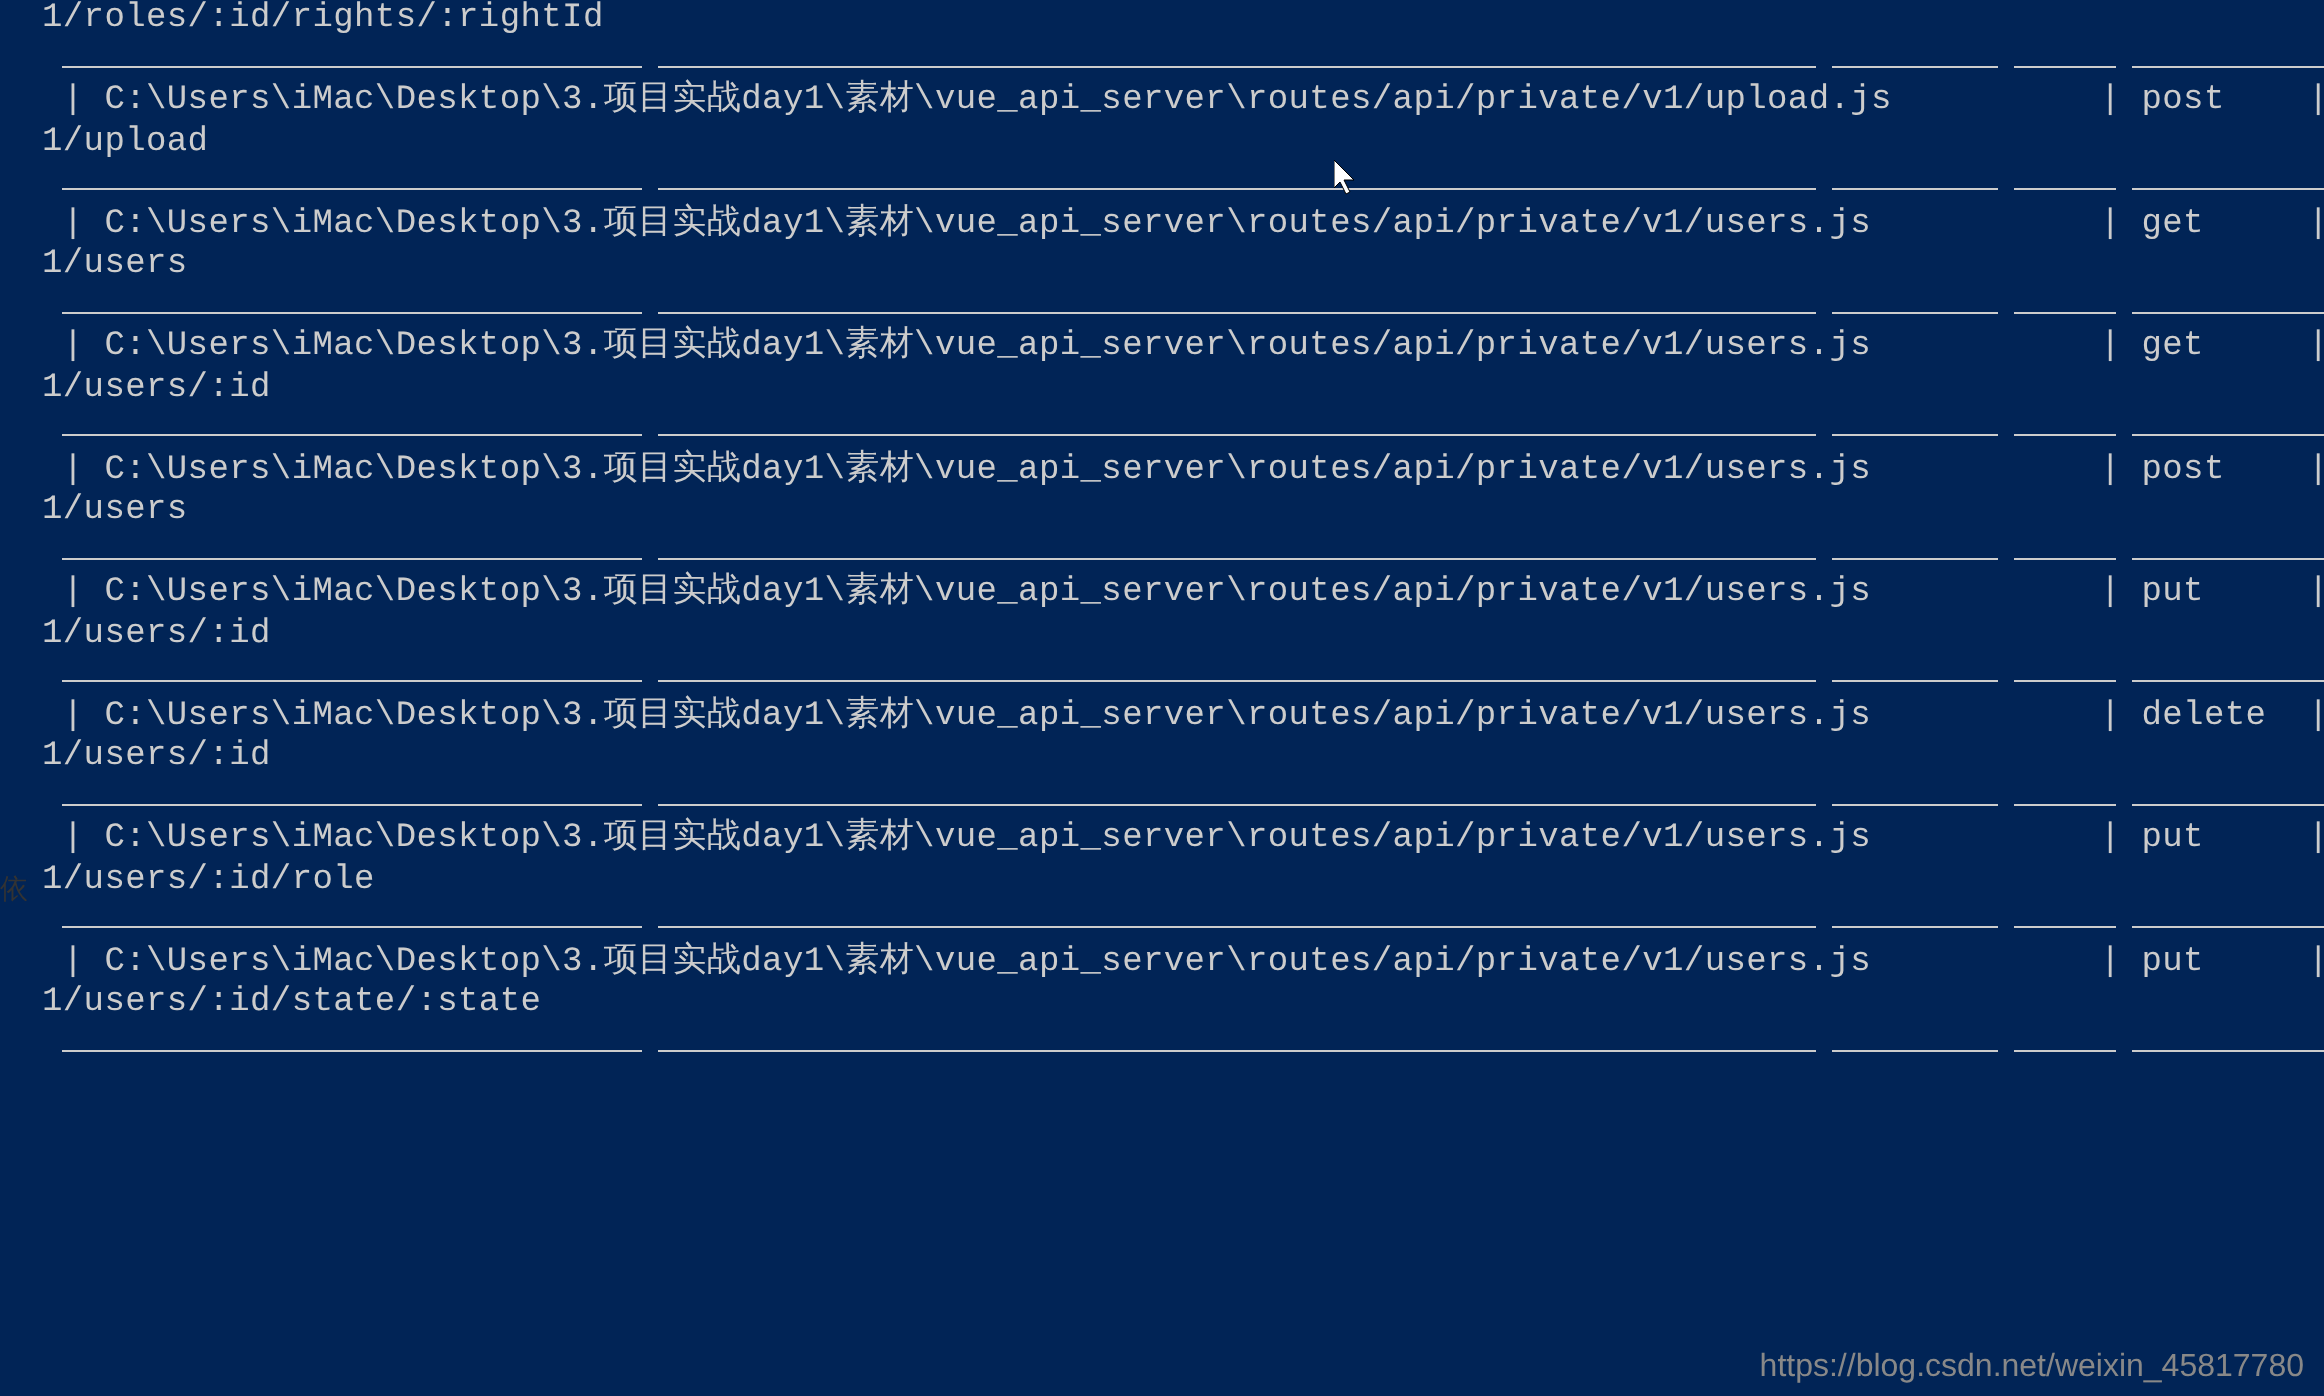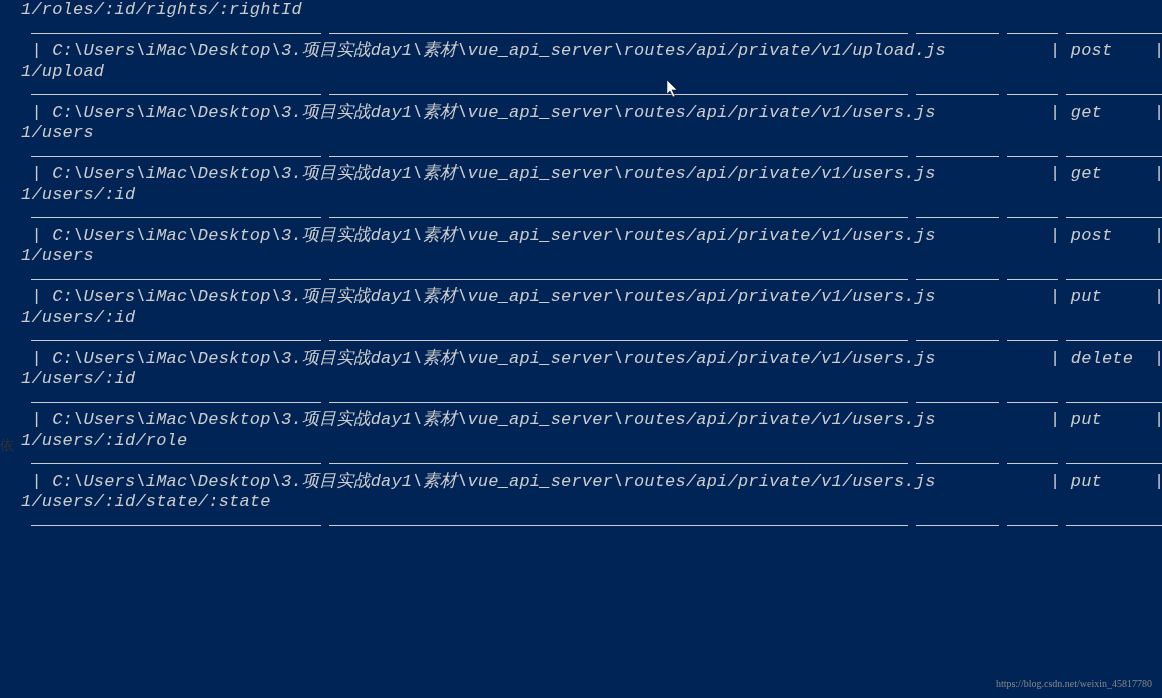--- a/index.html
+++ b/index.html
@@ -16,21 +16,20 @@
       color: #cccccc;
       overflow: hidden;
       position: relative;
       line-height: 20.5px;
     }
     .terminal {
       position: relative;
       padding-left: 21px;
       white-space: pre;
       letter-spacing: 0.2px;
-      font-style: italic;
     }
     .left-text {
       position: absolute;
       left: 0;
       top: 436px;
       color: #333333;
       font-size: 14px;
     }
     .cursor-arrow {
       position: absolute;
@@ -42,22 +41,22 @@
     }
     .cursor-arrow svg {
       width: 14px;
       height: 20px;
     }
     .watermark {
       position: absolute;
       bottom: 4px;
       right: 10px;
       color: #888888;
-      font-size: 10px;
-      font-family: Liberation Serif, serif;
+      font-size: 16px;
+      font-family: Liberation Sans, sans-serif;
     }
     .separator-row {
       display: flex;
     }
     .sep-seg {
       border-top: 1px solid #cccccc;
       height: 1px;
       margin-top: 12px;
     }
   </style>

